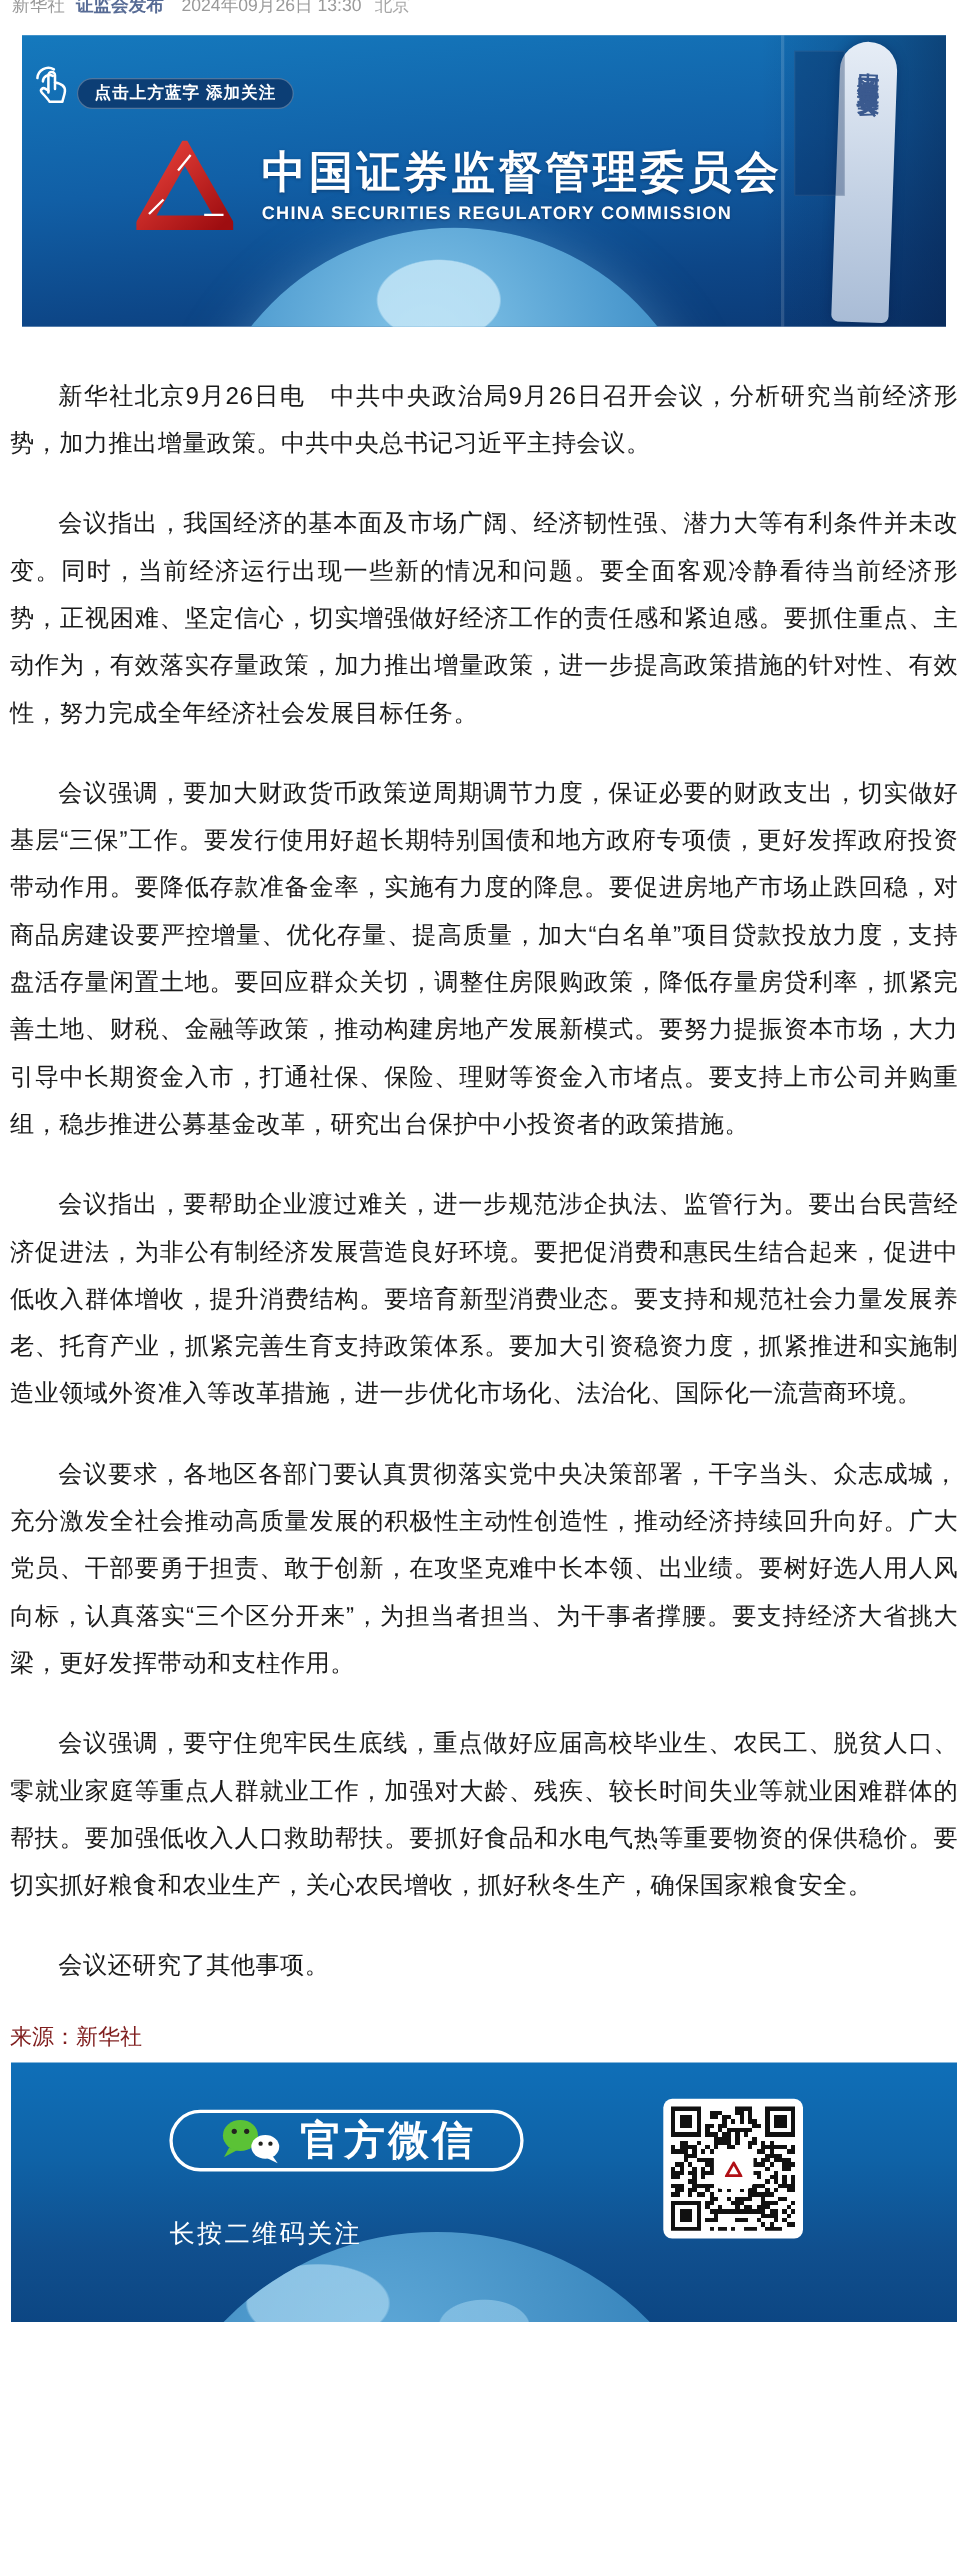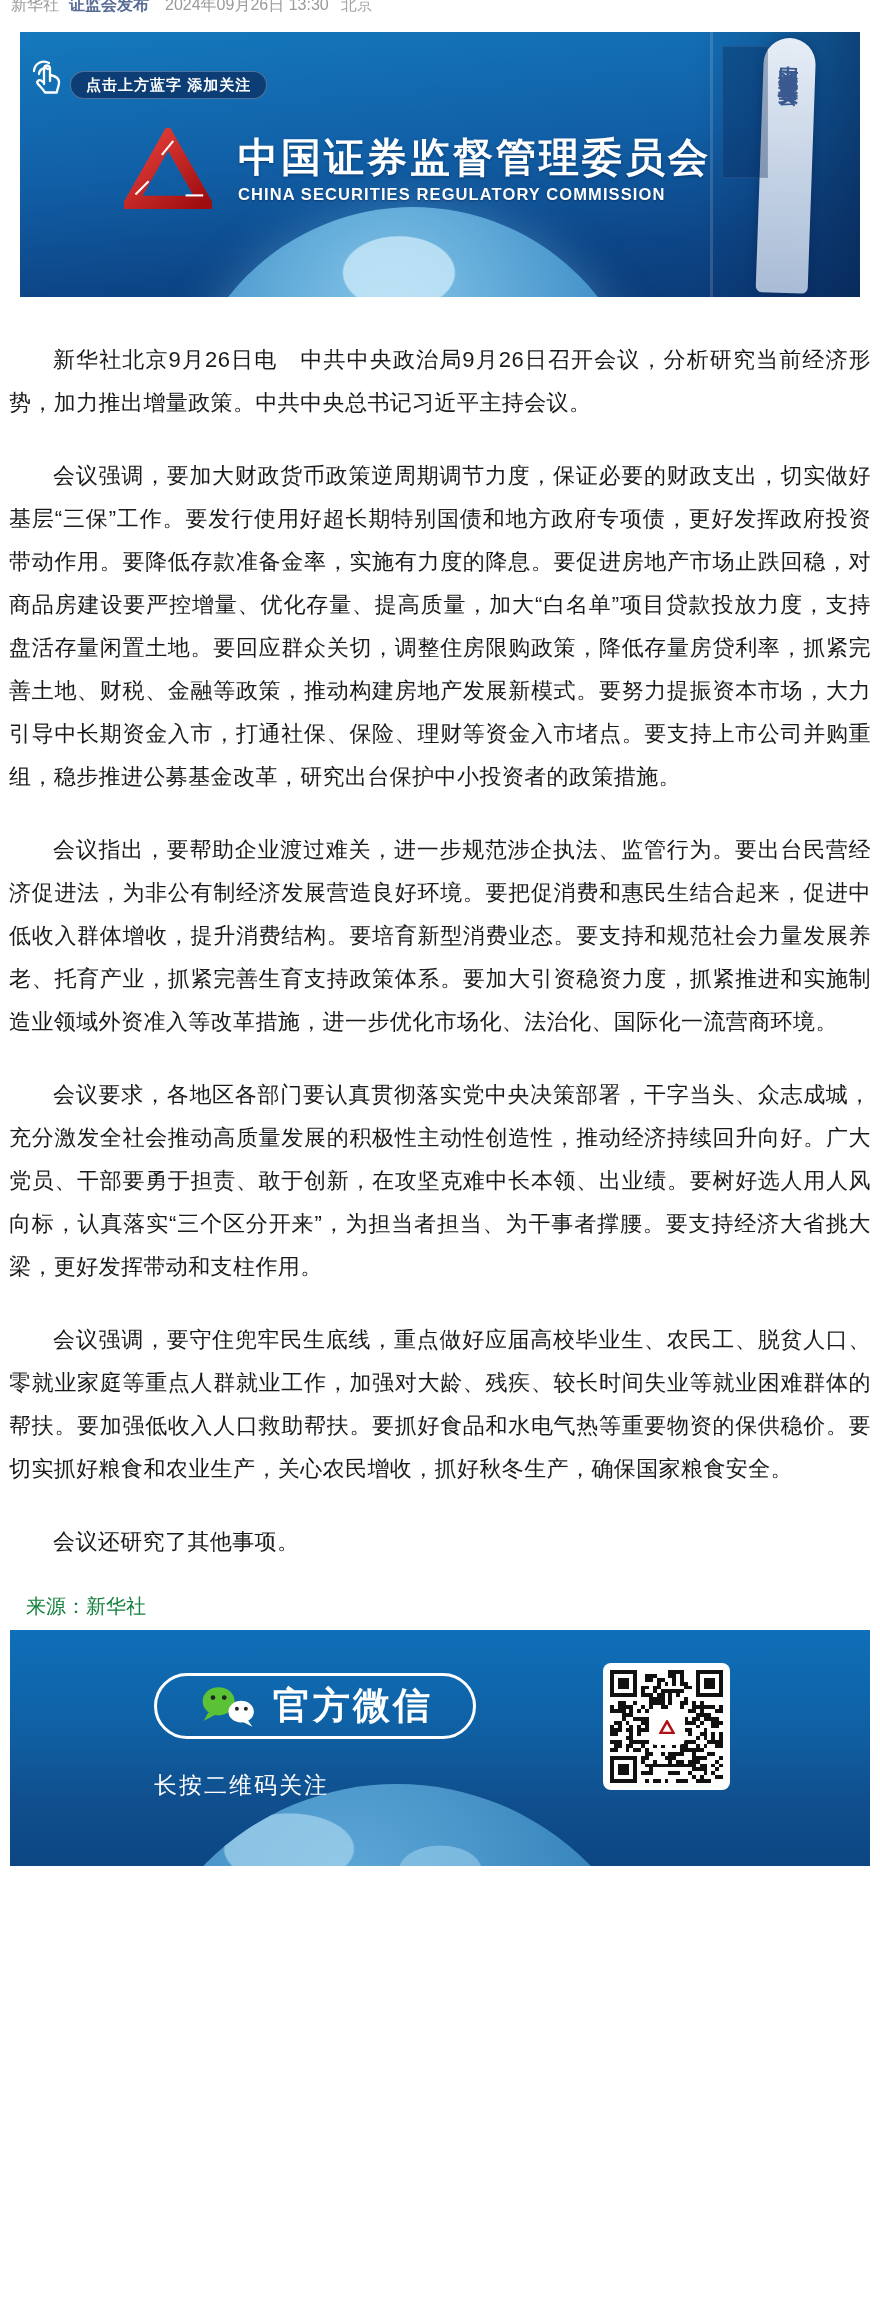--- a/index.html
+++ b/index.html
@@ -40,33 +40,33 @@
   .brand{position:absolute;left:104px;top:96px;display:flex;align-items:center;z-index:2;}
   .brand-logo{width:88px;height:82px;flex:0 0 auto;}
   .brand-text{margin-left:26px;}
   .brand-cn{color:#fff;font-size:40px;font-weight:bold;letter-spacing:3px;line-height:1.1;text-shadow:0 1px 3px rgba(0,25,60,.45);}
   .brand-en{color:#fff;font-size:16.5px;font-weight:bold;letter-spacing:1.1px;margin-top:6px;text-shadow:0 1px 2px rgba(0,25,60,.45);}
 
   
   .article{padding:41px 9px 0;}
   .article p{margin:0 0 30px;font-size:22px;letter-spacing:.4px;line-height:43px;color:#1a1a1a;
     text-align:justify;text-indent:2em;}
-  .source-line{margin:28px 17px 10px;font-size:20px;color:#15803d;}
+  .source-line{margin:28px 0 10px;font-size:20px;color:#7f1d1d;}
 
   
   .footer{position:relative;margin:0 10px;height:236px;overflow:hidden;
     background:linear-gradient(180deg,#0f6fb8 0%,#0f62a6 38%,#104f8e 72%,#0c4683 100%);}
   .footer-globe{position:absolute;left:45%;margin-left:-270px;bottom:-458px;width:540px;height:540px;border-radius:50%;
     background:radial-gradient(circle at 40% 20%,#5fa9d8 0%,#3a87be 45%,#266ca7 75%,#1d5d97 100%);}
   .footer-globe::after{content:"";position:absolute;inset:0;border-radius:50%;opacity:.8;
     background:
       radial-gradient(110px 60px at 30% 12%, rgba(170,215,240,.85) 0 58%, transparent 60%),
       radial-gradient(70px 42px at 58% 16%, rgba(160,210,238,.7) 0 58%, transparent 60%),
       radial-gradient(55px 60px at 44% 30%, rgba(150,205,235,.55) 0 58%, transparent 60%);}
-  .wechat-pill{position:absolute;left:144px;top:43px;width:322px;height:66px;box-sizing:border-box;
+  .wechat-pill{position:absolute;left:144px;top:43px;width:322px;height:56px;box-sizing:border-box;
     border:3px solid #fff;border-radius:36px;display:flex;align-items:center;justify-content:center;
     color:#fff;font-size:37px;font-weight:bold;letter-spacing:3px;z-index:2;}
   .wechat-icon{width:62px;height:44px;margin-right:14px;}
   .qr-tip{position:absolute;left:144px;top:140px;width:322px;color:#fff;
     font-size:23px;letter-spacing:2px;z-index:2;}
   .qr-box{position:absolute;left:593px;top:33px;width:127px;height:127px;box-sizing:border-box;
     background:#fff;border-radius:8px;padding:7px;z-index:2;}
   .qr-box svg{display:block;width:113px;height:113px;}
   .qr-badge{position:absolute;left:50%;top:50%;width:32px;height:32px;margin:-16px 0 0 -16px;background:#fff;
     border-radius:5px;display:flex;flex-direction:column;align-items:center;justify-content:center;box-shadow:0 0 0 2px #fff;}
@@ -114,20 +114,21 @@
       </svg>
       <div class="brand-text">
         <div class="brand-cn">中国证券监督管理委员会</div>
         <div class="brand-en">CHINA SECURITIES REGULATORY COMMISSION</div>
       </div>
     </div>
   </div>
 
   <div class="article">
     <p>新华社北京9月26日电　中共中央政治局9月26日召开会议，分析研究当前经济形势，加力推出增量政策。中共中央总书记习近平主持会议。</p>
+    <p>会议指出，我国经济的基本面及市场广阔、经济韧性强、潜力大等有利条件并未改变。同时，当前经济运行出现一些新的情况和问题。要全面客观冷静看待当前经济形势，正视困难、坚定信心，切实增强做好经济工作的责任感和紧迫感。要抓住重点、主动作为，有效落实存量政策，加力推出增量政策，进一步提高政策措施的针对性、有效性，努力完成全年经济社会发展目标任务。</p>
     <p>会议强调，要加大财政货币政策逆周期调节力度，保证必要的财政支出，切实做好基层“三保”工作。要发行使用好超长期特别国债和地方政府专项债，更好发挥政府投资带动作用。要降低存款准备金率，实施有力度的降息。要促进房地产市场止跌回稳，对商品房建设要严控增量、优化存量、提高质量，加大“白名单”项目贷款投放力度，支持盘活存量闲置土地。要回应群众关切，调整住房限购政策，降低存量房贷利率，抓紧完善土地、财税、金融等政策，推动构建房地产发展新模式。要努力提振资本市场，大力引导中长期资金入市，打通社保、保险、理财等资金入市堵点。要支持上市公司并购重组，稳步推进公募基金改革，研究出台保护中小投资者的政策措施。</p>
     <p>会议指出，要帮助企业渡过难关，进一步规范涉企执法、监管行为。要出台民营经济促进法，为非公有制经济发展营造良好环境。要把促消费和惠民生结合起来，促进中低收入群体增收，提升消费结构。要培育新型消费业态。要支持和规范社会力量发展养老、托育产业，抓紧完善生育支持政策体系。要加大引资稳资力度，抓紧推进和实施制造业领域外资准入等改革措施，进一步优化市场化、法治化、国际化一流营商环境。</p>
     <p>会议要求，各地区各部门要认真贯彻落实党中央决策部署，干字当头、众志成城，充分激发全社会推动高质量发展的积极性主动性创造性，推动经济持续回升向好。广大党员、干部要勇于担责、敢于创新，在攻坚克难中长本领、出业绩。要树好选人用人风向标，认真落实“三个区分开来”，为担当者担当、为干事者撑腰。要支持经济大省挑大梁，更好发挥带动和支柱作用。</p>
     <p>会议强调，要守住兜牢民生底线，重点做好应届高校毕业生、农民工、脱贫人口、零就业家庭等重点人群就业工作，加强对大龄、残疾、较长时间失业等就业困难群体的帮扶。要加强低收入人口救助帮扶。要抓好食品和水电气热等重要物资的保供稳价。要切实抓好粮食和农业生产，关心农民增收，抓好秋冬生产，确保国家粮食安全。</p>
     <p>会议还研究了其他事项。</p>
     <div class="source-line">来源：新华社</div>
   </div>
 
   <div class="footer">
     <div class="footer-globe"></div>

